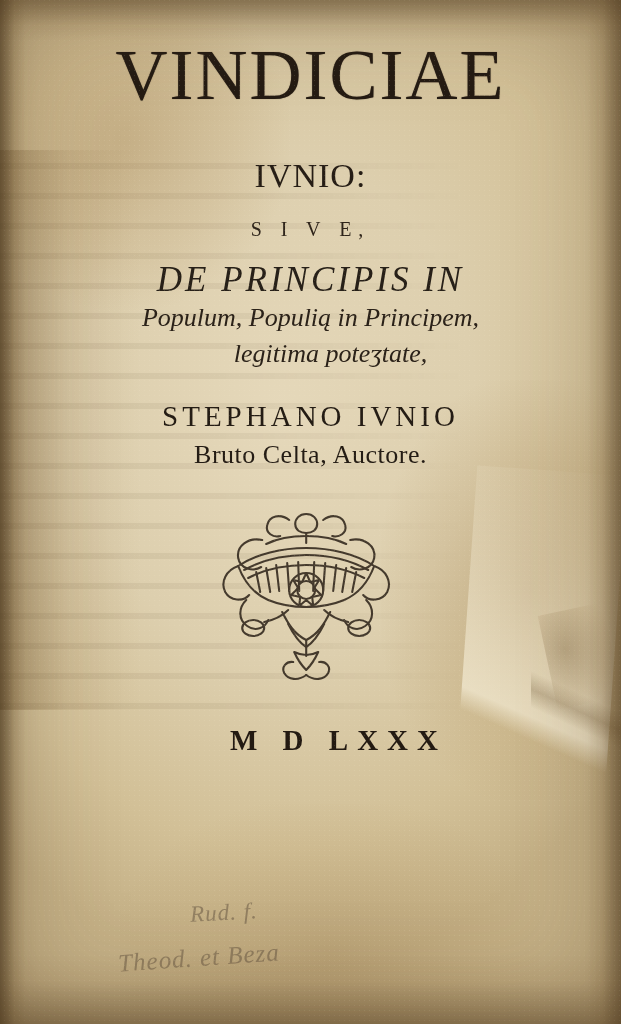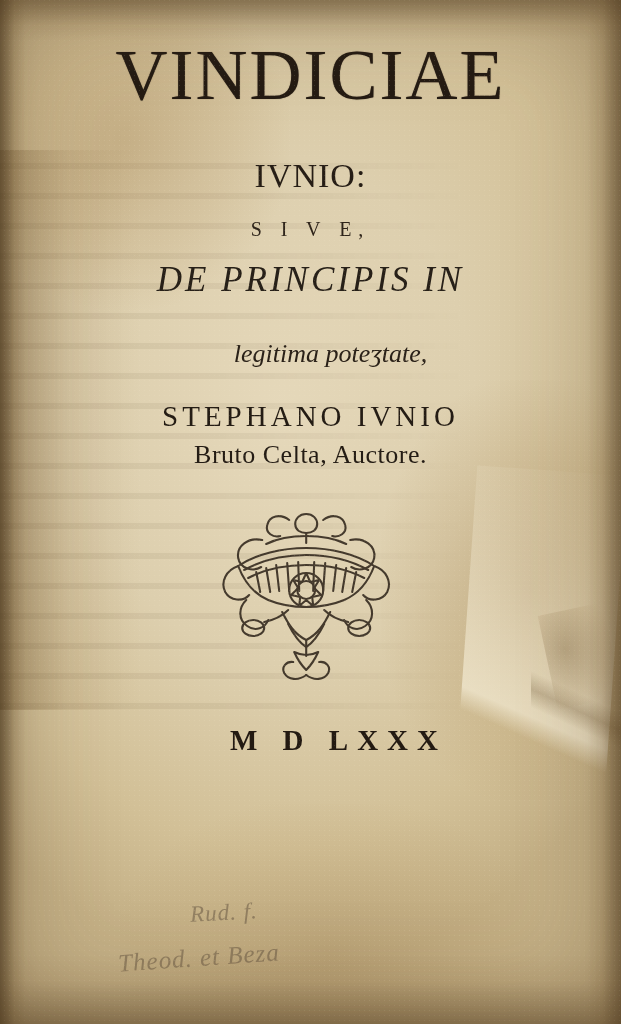--- a/index.html
+++ b/index.html
@@ -233,20 +233,21 @@
   <div class="corner-fold"></div>
 
   <div class="content">
 
     <div class="line t-vindiciae">VINDICIAE</div>
     <div class="line t-rannos">IVNIO:</div>
 
     <div class="line t-sive">S I V E,</div>
 
     <div class="line t-de-principis">DE  PRINCIPIS  IN</div>
+    <div class="line t-populum">Populum, Populią in Principem,</div>
     <div class="line t-legitima">legitima poteʒtate,</div>
 
     <div class="line t-stephano">STEPHANO  IVNIO</div>
     <div class="line t-bruto">Bruto Celta, Auctore.</div>
 
     <div class="ornament">
       <svg viewBox="0 0 240 200" xmlns="http://www.w3.org/2000/svg">
         <g fill="none" stroke="#2c2218" stroke-width="2.1" stroke-linecap="round" stroke-linejoin="round">
 
           <path d="M120 14 c-7 0 -11 5 -11 10 c0 6 5 9 11 9 c6 0 11 -3 11 -9 c0 -5 -4 -10 -11 -10 z"></path>

